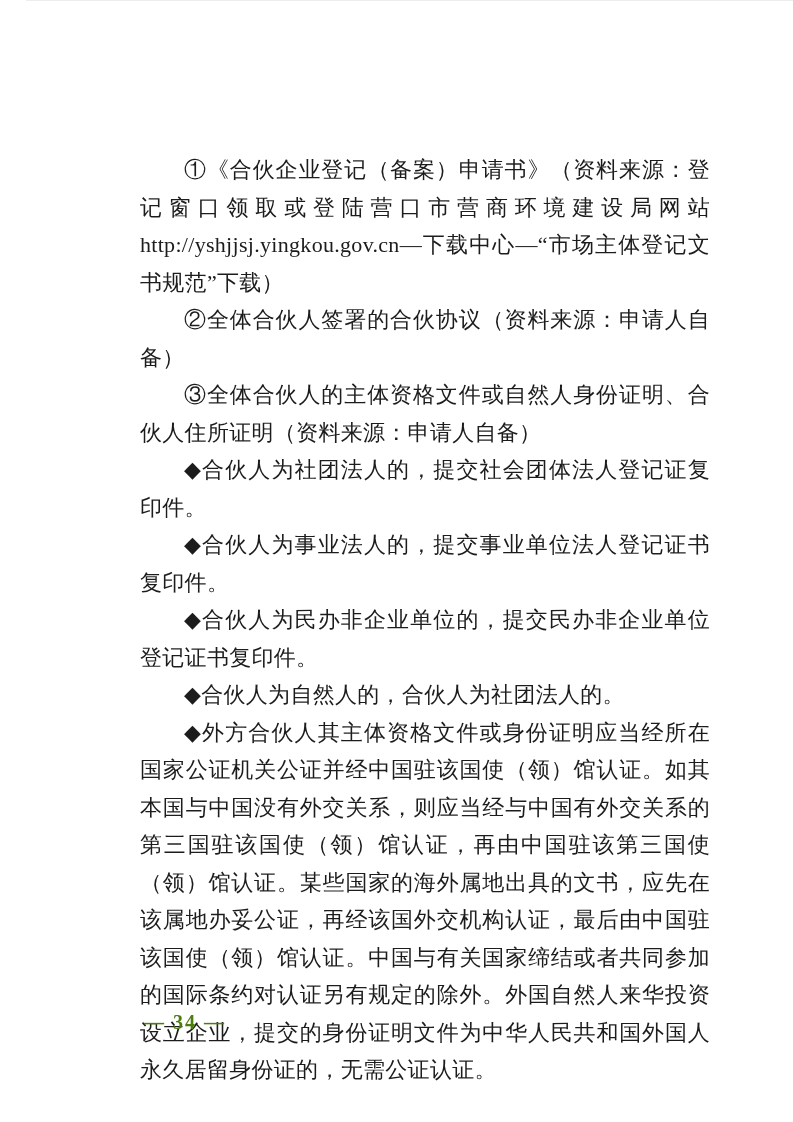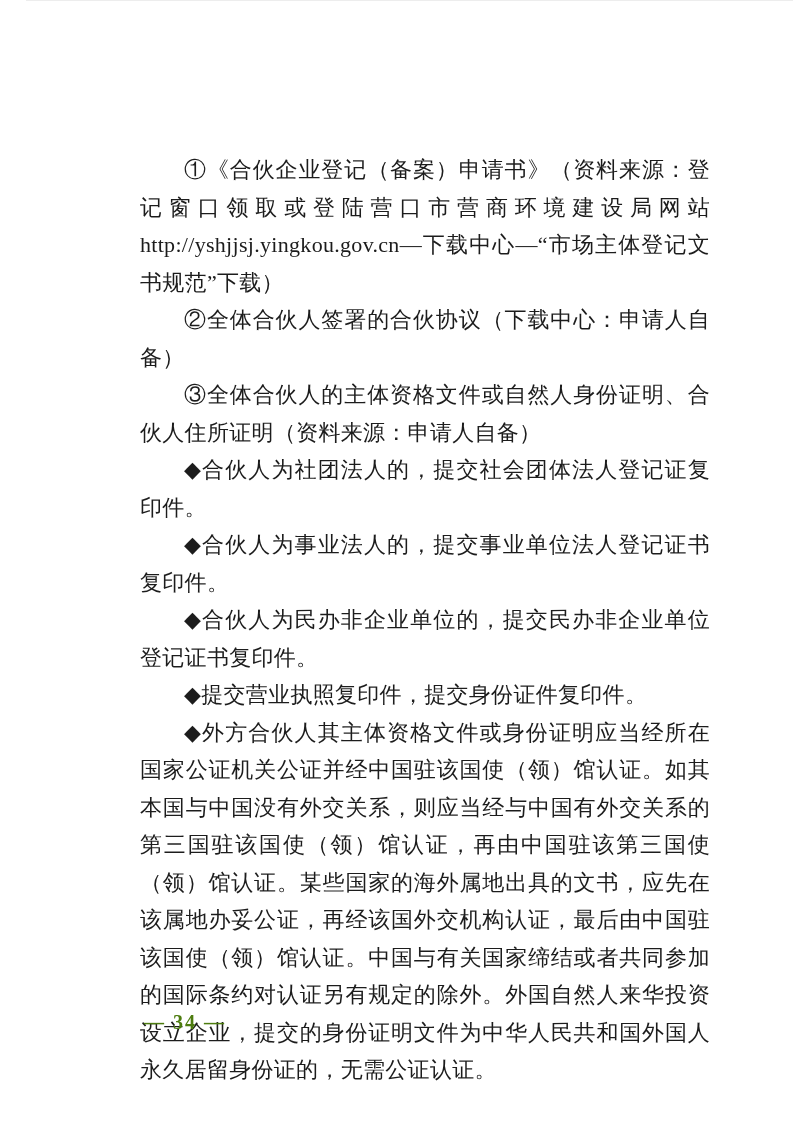--- a/index.html
+++ b/index.html
@@ -53,24 +53,24 @@
     font-weight: bold;
   }
 </style>
 </head>
 <body>
 
 <div class="page">
 
   <div class="content">
     <p>①《合伙企业登记（备案）申请书》（资料来源：登记窗口领取或登陆营口市营商环境建设局网站 http://yshjjsj.yingkou.gov.cn—下载中心—“市场主体登记文书规范”下载）</p>
-    <p>②全体合伙人签署的合伙协议（下载中心：申请人自备）</p>
+    <p>②全体合伙人签署的合伙协议（资料来源：申请人自备）</p>
     <p>③全体合伙人的主体资格文件或自然人身份证明、合伙人住所证明（资料来源：申请人自备）</p>
     <p>◆合伙人为社团法人的，提交社会团体法人登记证复印件。</p>
     <p>◆合伙人为事业法人的，提交事业单位法人登记证书复印件。</p>
     <p>◆合伙人为民办非企业单位的，提交民办非企业单位登记证书复印件。</p>
-    <p>◆提交营业执照复印件，提交身份证件复印件。</p>
+    <p>◆合伙人为自然人的，合伙人为社团法人的。</p>
     <p>◆外方合伙人其主体资格文件或身份证明应当经所在国家公证机关公证并经中国驻该国使（领）馆认证。如其本国与中国没有外交关系，则应当经与中国有外交关系的第三国驻该国使（领）馆认证，再由中国驻该第三国使（领）馆认证。某些国家的海外属地出具的文书，应先在该属地办妥公证，再经该国外交机构认证，最后由中国驻该国使（领）馆认证。中国与有关国家缔结或者共同参加的国际条约对认证另有规定的除外。外国自然人来华投资设立企业，提交的身份证明文件为中华人民共和国外国人永久居留身份证的，无需公证认证。</p>
   </div>
 
   <div class="page-footer">— 34 —</div>
 
 </div>
 
 </body></html>

